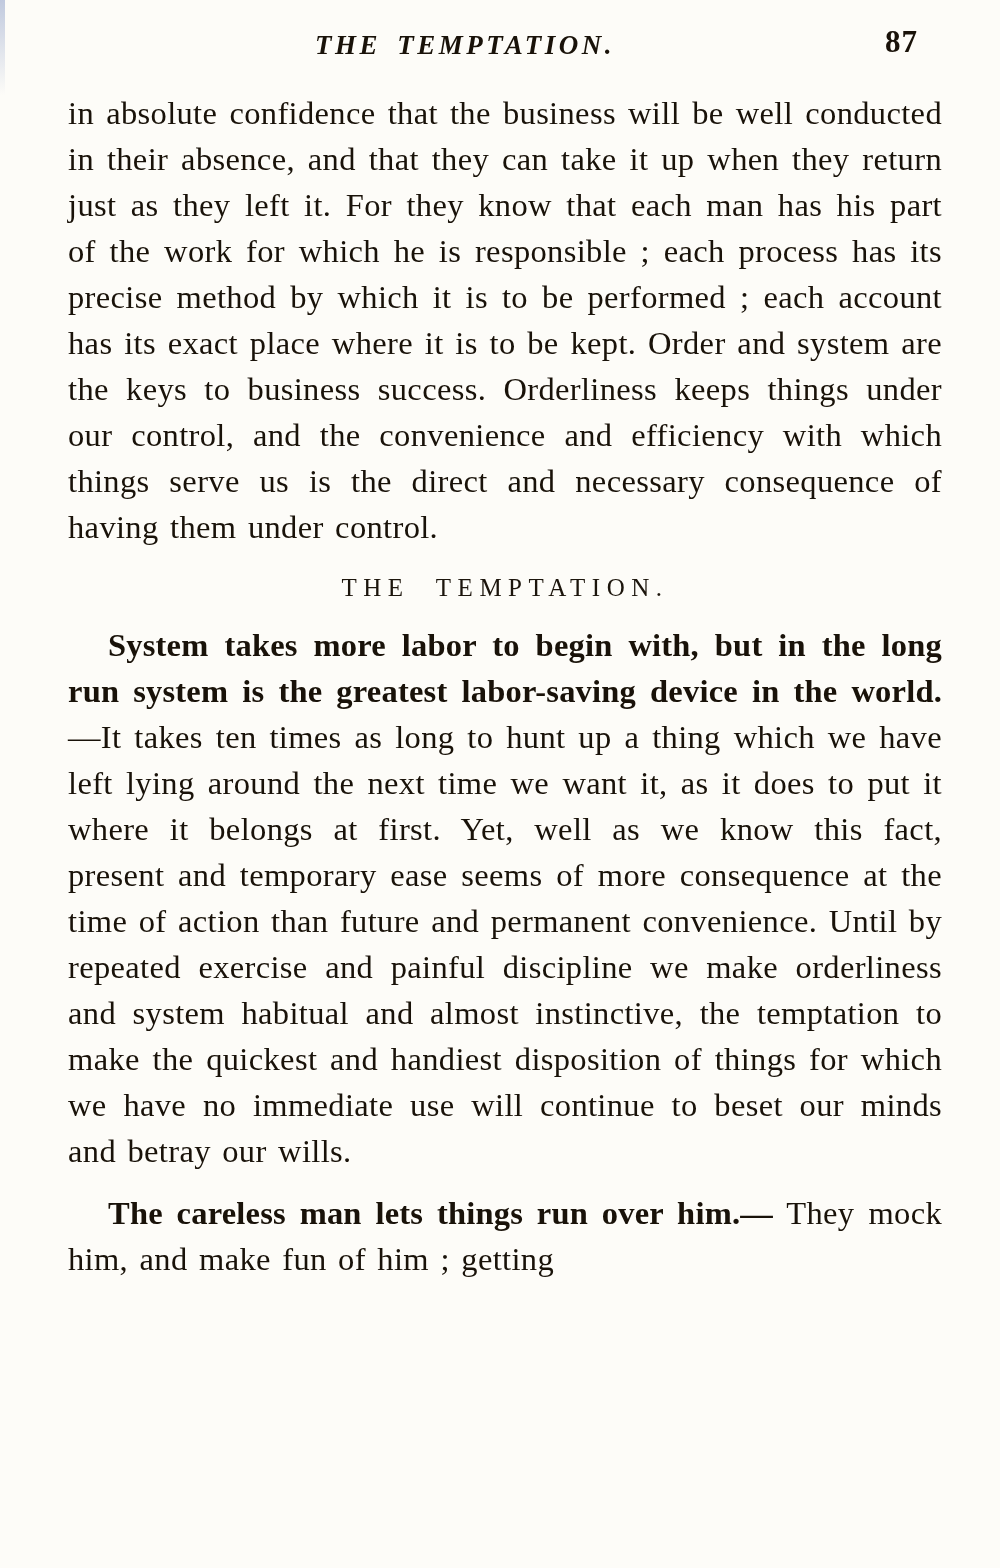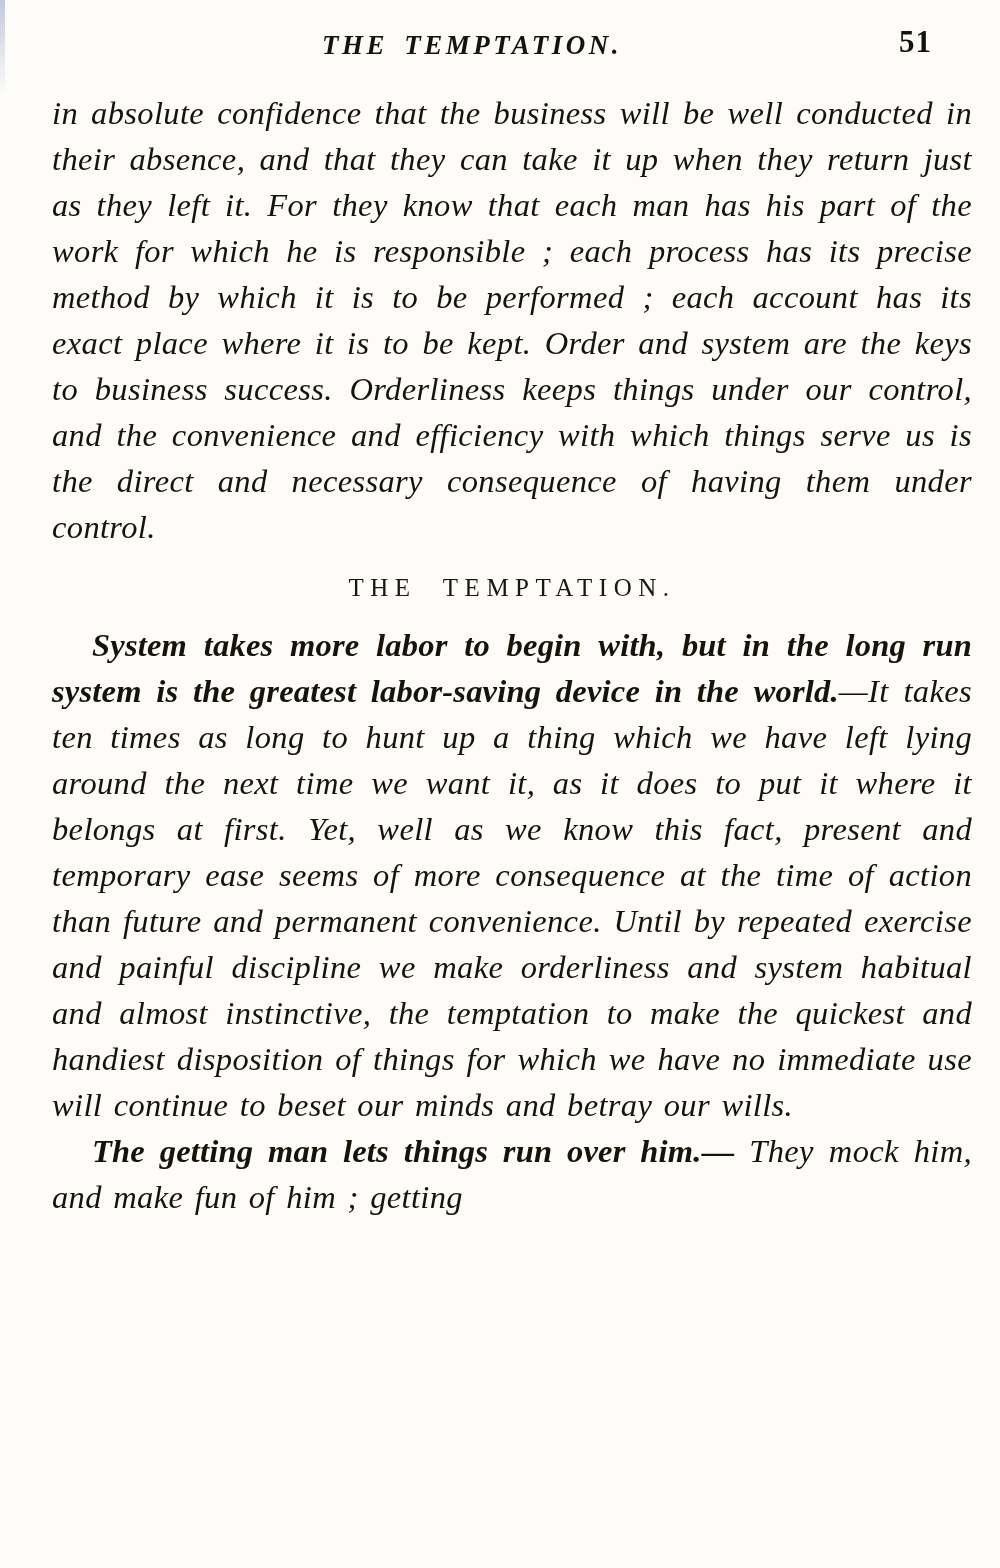--- a/index.html
+++ b/index.html
@@ -8,21 +8,21 @@
     width: 1000px;
     height: 1568px;
     background: #fdfcf8;
     color: #191209;
     font-family: "Liberation Serif", "DejaVu Serif", serif;
     overflow: hidden;
   }
   .page {
     width: 100%;
     height: 100%;
-    padding: 24px 28px 0 52px;
+    padding: 24px 42px 0 52px;
     position: relative;
   }
   
   .edge-artifact {
     position: absolute;
     left: 0; top: 0;
     width: 5px; height: 95px;
     background: linear-gradient(180deg, #8fa0c9 0%, rgba(143,160,201,0) 100%);
     opacity: .55;
   }
@@ -44,27 +44,26 @@
   }
   .page-number {
     position: absolute;
     right: 40px;
     top: 0;
     font-size: 31px;
     font-weight: bold;
     letter-spacing: 1px;
   }
   .body-par {
-    margin: 0;
+    margin: 16px;
     font-size: 32.5px;
     line-height: 46px;
     text-align: justify;
     letter-spacing: 0.35px;
     word-spacing: 3px;
-    font-style: italic;
   }
   .indent { text-indent: 40px; }
   .section-heading {
     margin: 24px 0 20px 0;
     text-align: center;
     font-size: 25px;
     font-weight: normal;
     letter-spacing: 6.5px;
     word-spacing: 14px;
     color: #1c150c;
@@ -76,25 +75,25 @@
 </style>
 </head>
 <body>
 
 <div class="page">
 
   <div class="edge-artifact"></div>
 
   <header class="running-head">
     <span class="head-title">THE TEMPTATION.</span>
-    <span class="page-number">51</span>
+    <span class="page-number">87</span>
   </header>
 
   <p class="body-par">in absolute confidence that the business will be well conducted in their absence, and that they can take it up when they return just as they left it. For they know that each man has his part of the work for which he is responsible ; each process has its precise method by which it is to be performed ; each account has its exact place where it is to be kept. Order and system are the keys to business success. Orderliness keeps things under our control, and the convenience and efficiency with which things serve us is the direct and necessary consequence of having them under control.</p>
 
   <h2 class="section-heading">THE TEMPTATION.</h2>
 
   <p class="body-par indent"><span class="lead">System takes more labor to begin with, but in the long run system is the greatest labor-saving device in the world.</span><span>—It takes ten times as long to hunt up a thing which we have left lying around the next time we want it, as it does to put it where it belongs at first. Yet, well as we know this fact, present and temporary ease seems of more consequence at the time of action than future and permanent convenience. Until by repeated exercise and painful discipline we make orderliness and system habitual and almost instinctive, the temptation to make the quickest and handiest disposition of things for which we have no immediate use will continue to beset our minds and betray our wills.</span></p>
 
 
-  <p class="body-par indent"><span class="lead">The getting man lets things run over him.—</span><span> They mock him, and make fun of him ; getting</span></p>
+  <p class="body-par indent"><span class="lead">The careless man lets things run over him.—</span><span> They mock him, and make fun of him ; getting</span></p>
 
 </div>
 
 </body></html>

